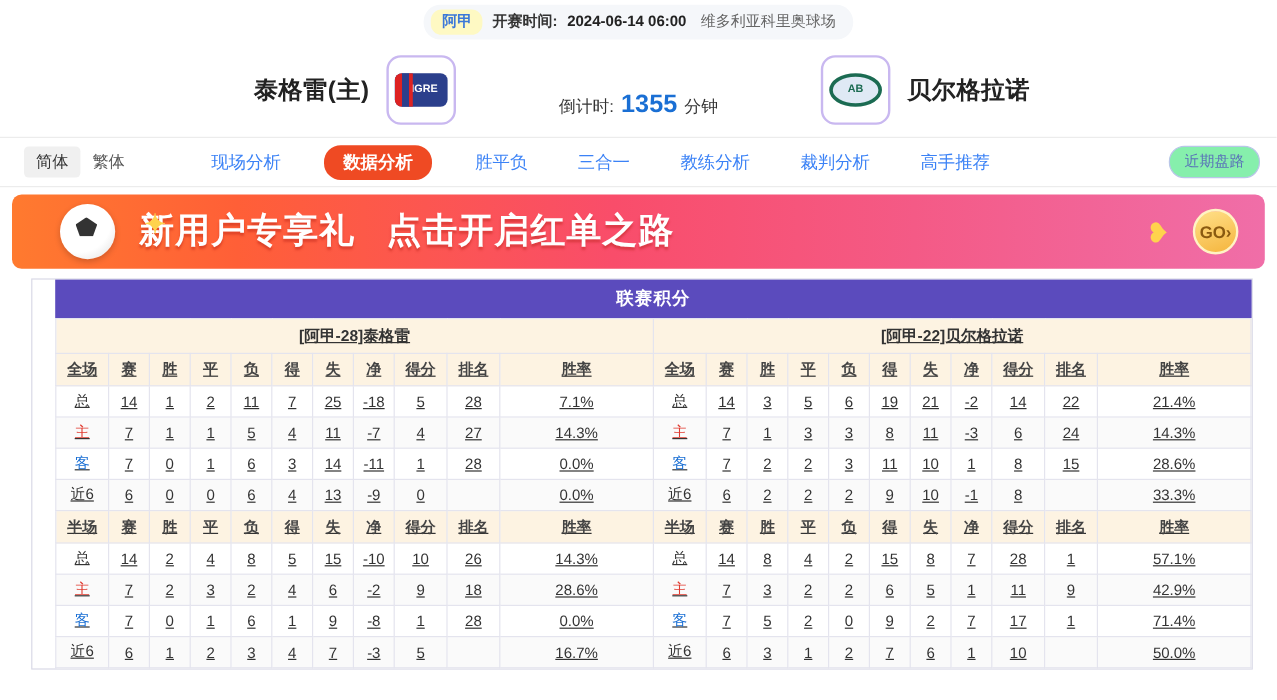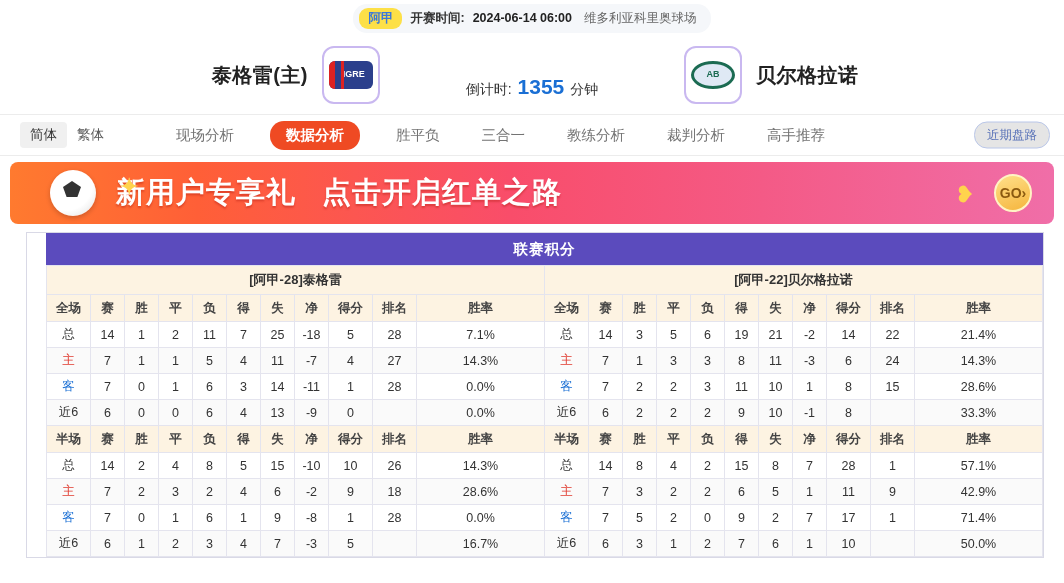--- a/index.html
+++ b/index.html
@@ -14,21 +14,21 @@
   .topbar {
     height:36px; display:flex; align-items:center; justify-content:center;
     background:#fff;
   }
   .match-chip {
     display:flex; align-items:center; gap:8px;
     background:#f5f7fa; border-radius:14px; padding:4px 14px 4px 6px;
     font-size:12.5px; color:#333;
   }
   .league-tag {
-    background:#fde047; color:#3c78d8; border-radius:9px;
+    background:#fef9c3; color:#3c78d8; border-radius:9px;
     padding:2px 9px; font-size:12.5px; font-weight:bold;
   }
   .chip-label { color:#333; font-weight:bold; }
   .chip-time { color:#222; font-weight:bold; }
   .chip-venue { color:#666; margin-left:4px; }
 
   
   .teams {
     height:78px; display:flex; align-items:center; position:relative;
   }
@@ -67,28 +67,28 @@
   .nav {
     height:42px; border-top:1px solid #ececec; border-bottom:1px solid #ececec;
     display:flex; align-items:center; position:relative; padding-left:20px;
   }
   .lang { display:flex; gap:0; align-items:center; margin-right:56px; }
   .lang span {
     padding:4px 10px; border-radius:4px; font-size:13.5px; color:#555; cursor:pointer;
   }
   .lang span.active { background:#f0f0f0; color:#333; }
   .tabs { display:flex; align-items:center; gap:30px; }
-  .tab { font-size:14.5px; color:#737373; padding:5px 6px; cursor:pointer; white-space:nowrap;}
+  .tab { font-size:14.5px; color:#3b82f6; padding:5px 6px; cursor:pointer; white-space:nowrap;}
   .tab.active {
     background:#ef4a23; color:#fff; border-radius:14px; padding:5px 16px; font-weight:bold;
   }
   .nav-right {
     position:absolute; right:14px; top:50%; transform:translateY(-50%);
     border:1px solid #b9c6e8; color:#5a73b8; border-radius:13px;
-    font-size:12.5px; padding:4px 12px; cursor:pointer; background:#e5e5e5;
+    font-size:12.5px; padding:4px 12px; cursor:pointer; background:#86efac;
   }
 
   
   .banner {
     margin:6px 10px 0 10px; height:62px; border-radius:8px; overflow:hidden;
     position:relative;
     background:linear-gradient(90deg,#ff7a2f 0%,#ff5f37 18%,#f94d6a 48%,#f45a86 72%,#f06ea8 100%);
     display:flex; align-items:center;
   }
   .banner .ball {
@@ -117,21 +117,21 @@
     margin-left:48px;
   }
   .banner .spark { position:absolute; color:#ffd34d; font-size:22px; font-weight:bold;}
 
   
   .block { margin:8px 20px 0 26px; border:1px solid #d9d9e6;padding-left:19px; }
   .block-title {
     background:#5b4bbd; color:#fff; text-align:center; font-size:14.5px;
     font-weight:bold; height:32px; line-height:32px; letter-spacing:1px;
   }
-  table { width:100%; border-collapse:collapse; font-size:12.5px; }
+  table { width:100%; border-collapse:collapse; font-size:12.5px;text-decoration:underline; }
   td, th { border:1px solid #e4e4ee; text-align:center; height:26px; font-weight:normal; }
   .sub-head td {
     background:#fdf3e2; font-size:13px; color:#333; font-weight:bold; height:29px;
   }
   .col-head td { background:#fdf3e2; color:#444; font-weight:bold; height:27px; }
   .row td { background:#fff; }
   .row.alt td { background:#fafafa; }
   .lbl-home { color:#e03a2f; }
   .lbl-away { color:#1a6fd4; }
   .half-head td { background:#fdf3e2; }

